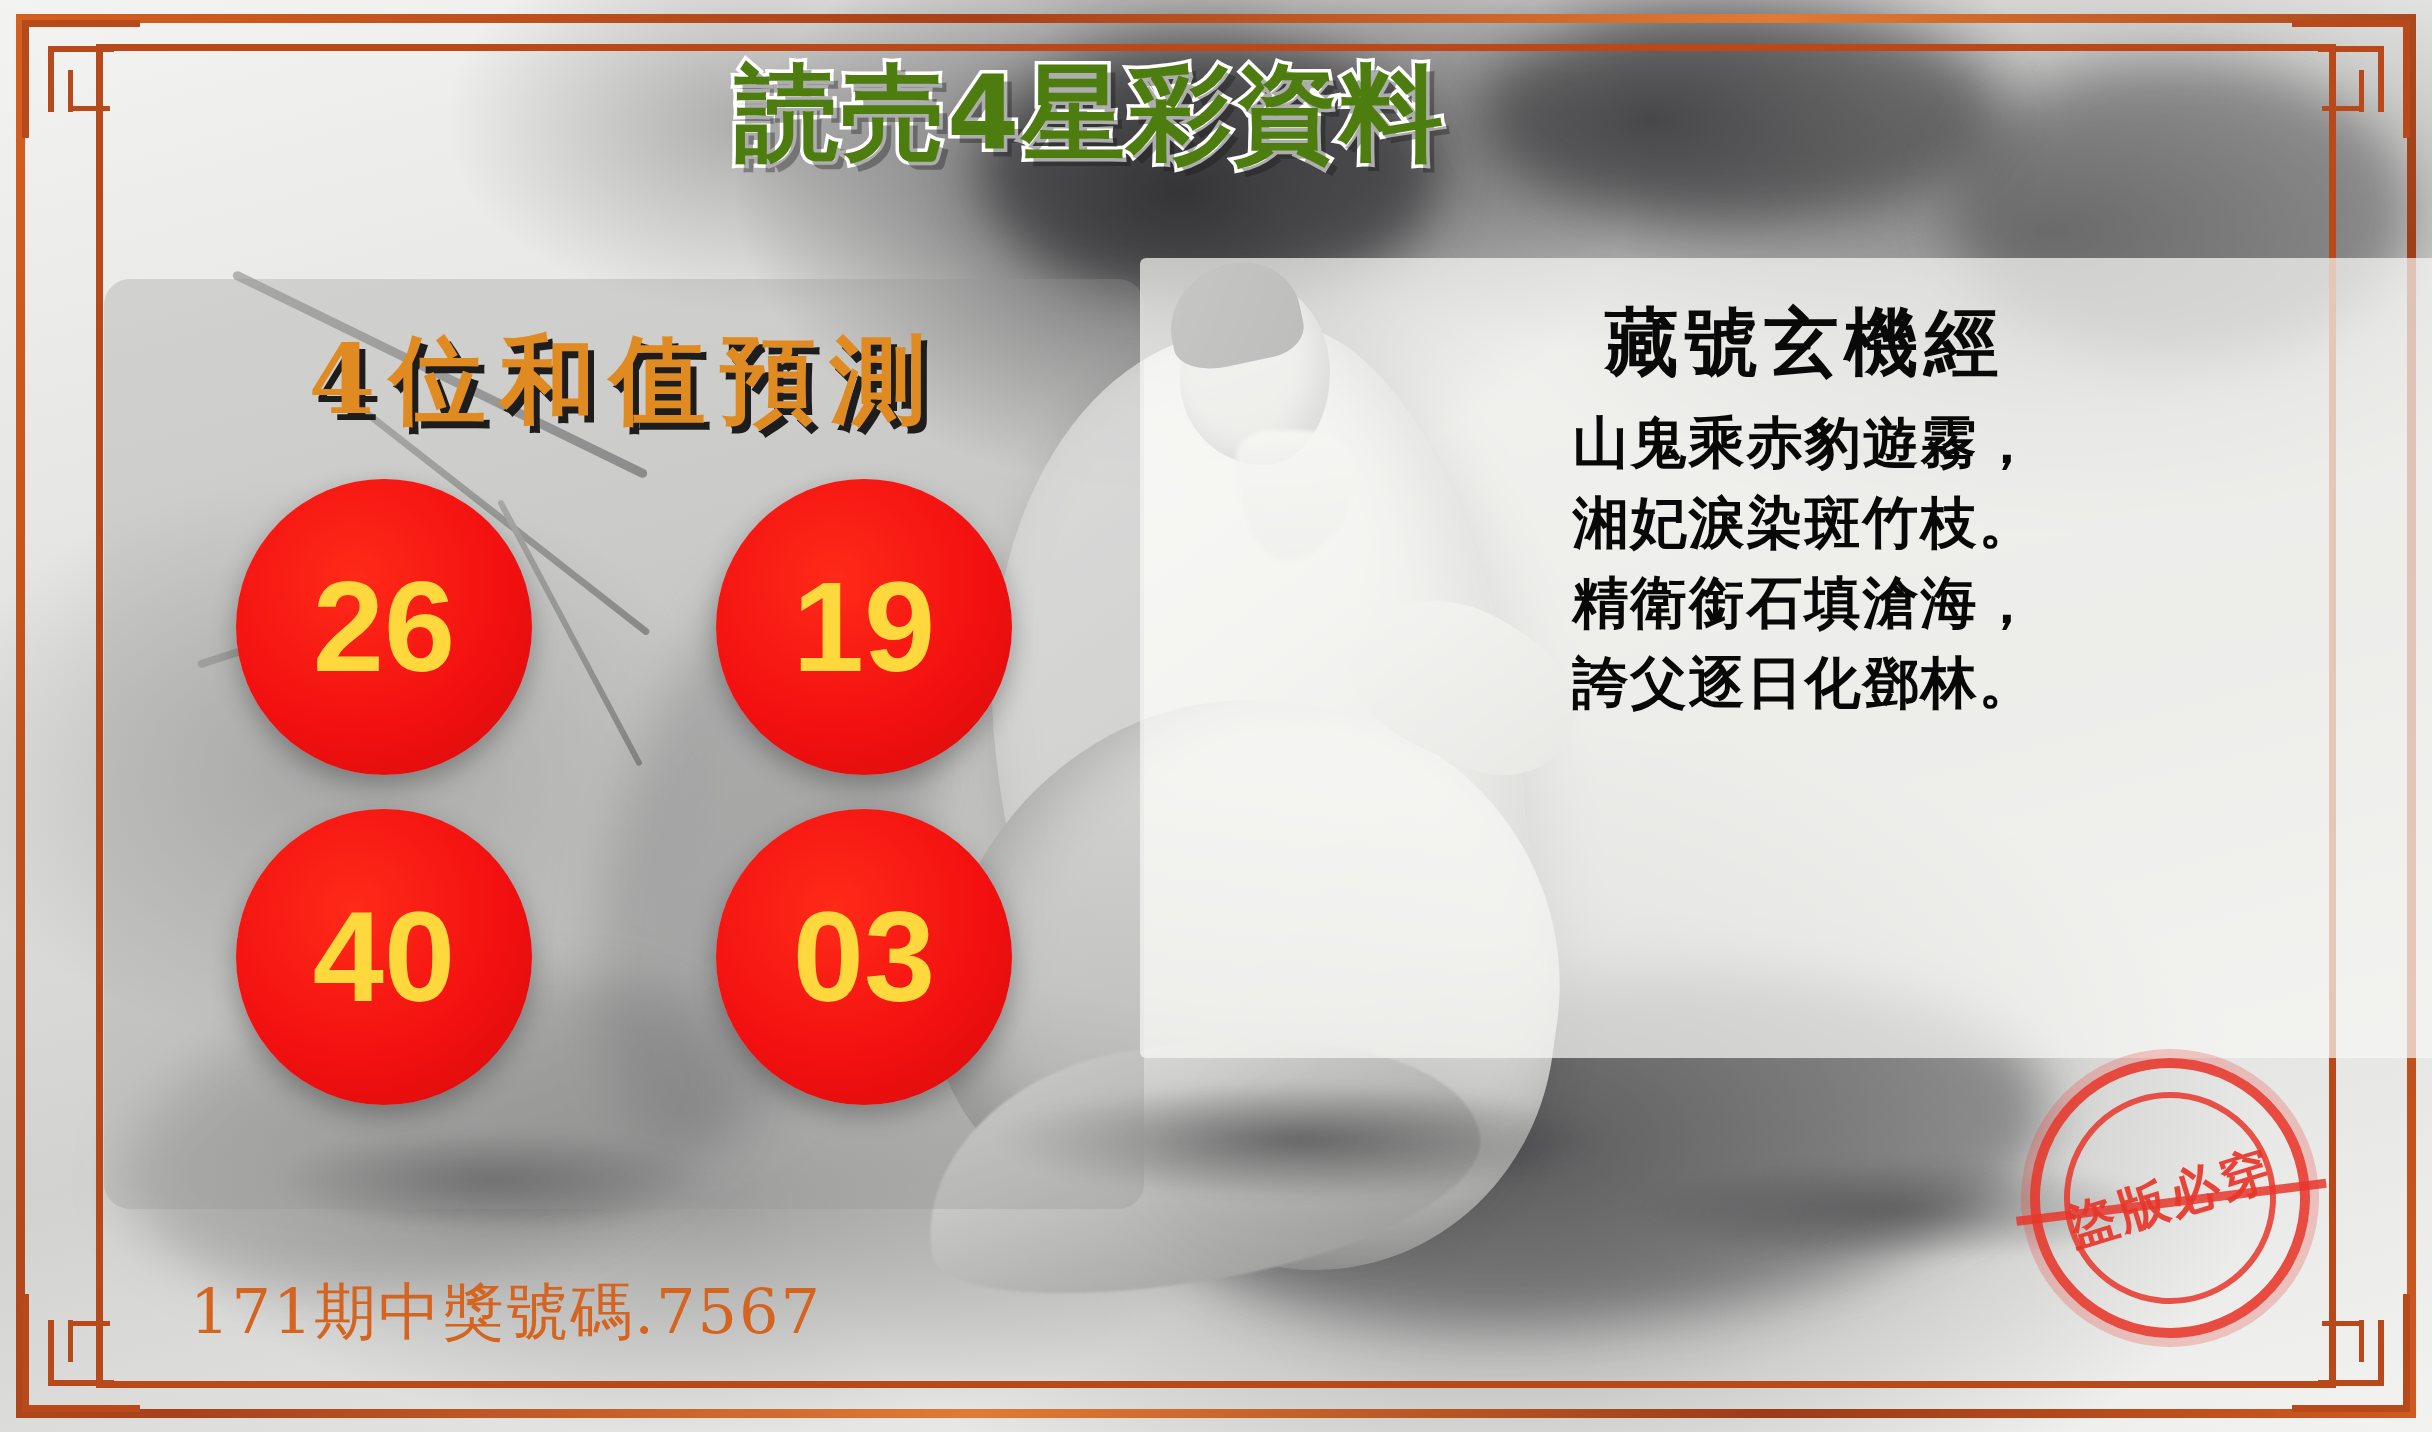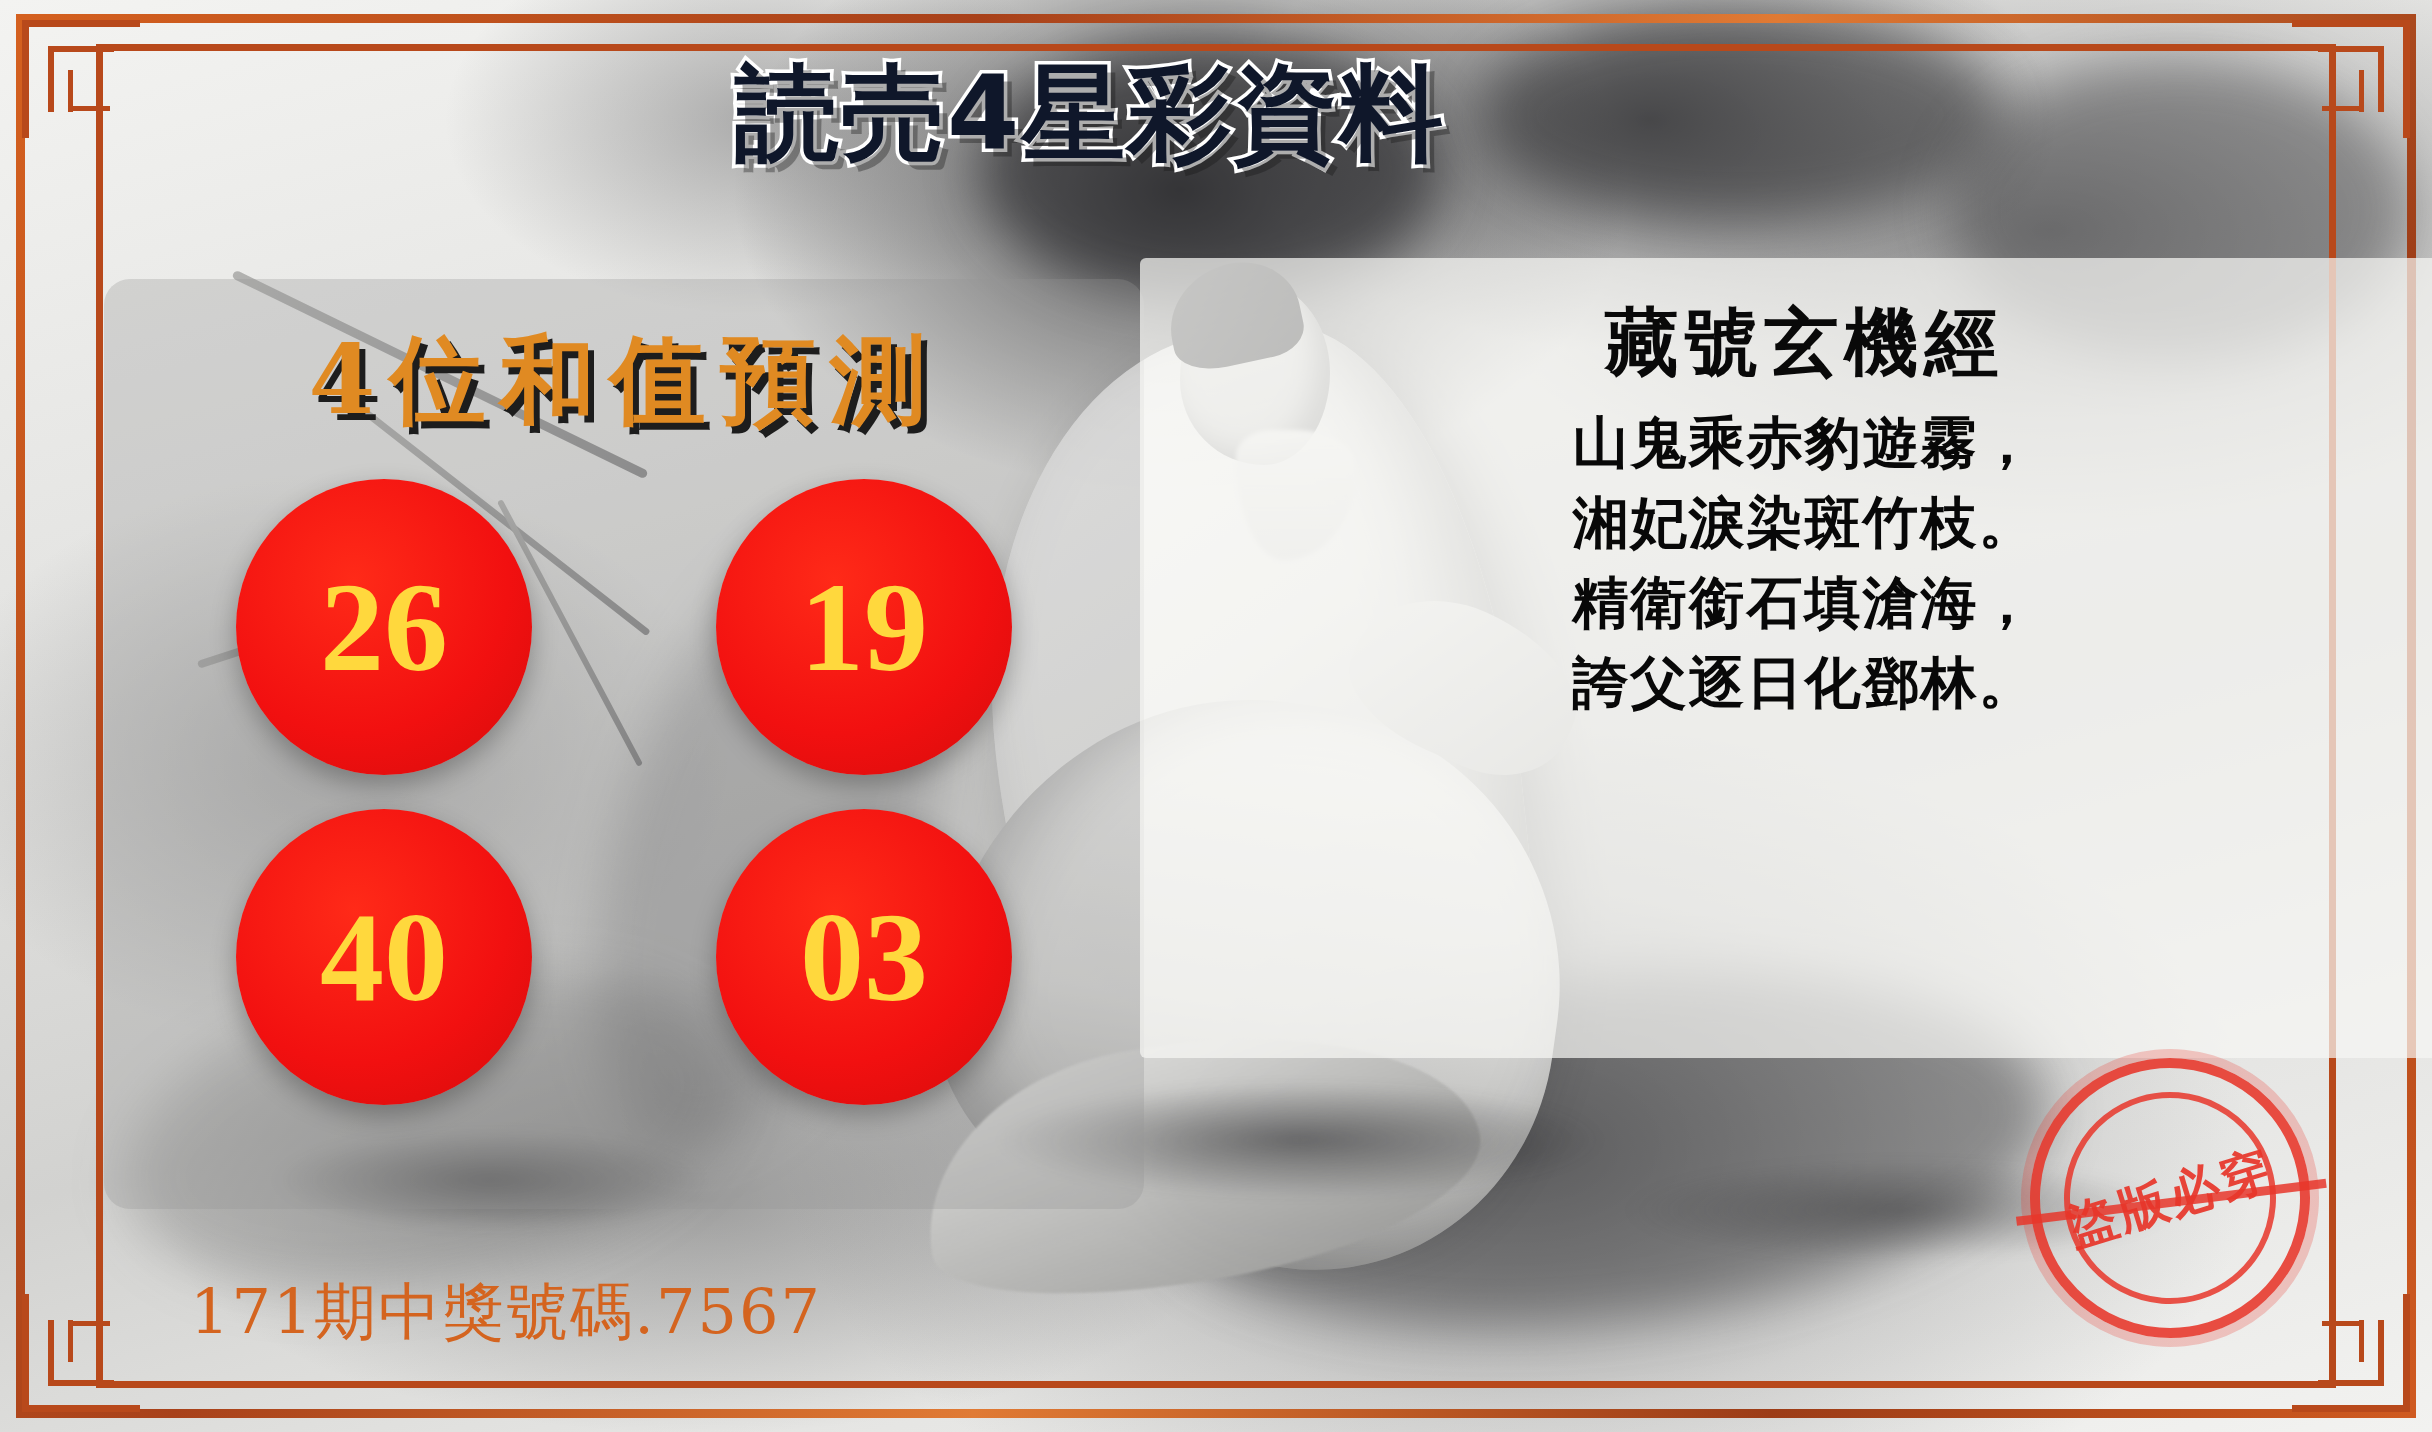--- a/index.html
+++ b/index.html
@@ -122,21 +122,21 @@
   .issue{
     position:absolute;left:128px;top:80px;
     font-family:"DejaVu Serif","Liberation Serif",serif;
     font-weight:700;font-size:46px;color:#0c0c0c;letter-spacing:1px;
     white-space:nowrap;
   }
   .headline{
     position:absolute;left:735px;top:58px;
     font-family:"DejaVu Sans","Liberation Sans",sans-serif;
     font-weight:900;font-size:104px;line-height:1.06;
-    color:#0f172a;white-space:nowrap;letter-spacing:2px;
+    color:#4d7c0f;white-space:nowrap;letter-spacing:2px;
     -webkit-text-stroke:7px #ffffff;
     paint-order:stroke fill;
     text-shadow:8px 8px 0 rgba(20,20,20,.35);
   }
 
   
   .left-panel{
     position:absolute;left:104px;top:255px;width:1040px;height:930px;
     background:rgba(150,150,150,.30);
     border-radius:26px;
@@ -157,21 +157,21 @@
     row-gap:34px;justify-items:center;
     padding:0 40px;box-sizing:border-box;
   }
   .ball{
     width:296px;height:296px;border-radius:50%;
     background:radial-gradient(circle at 40% 34%, #ff2a18 0%, #f21010 58%, #d40b0b 100%);
     display:flex;align-items:center;justify-content:center;
     box-shadow:0 10px 26px rgba(0,0,0,.28);
   }
   .ball span{
-    font-family:Liberation Serif, serif;
+    font-family:Liberation Sans, sans-serif;
     font-weight:700;font-size:128px;color:#ffd83d;line-height:1;
   }
 
   
   .right-panel{
     position:absolute;left:1140px;top:258px;width:1329px;height:800px;
     background:rgba(246,246,244,.72);
     border-radius:6px;
   }
   .poem-title{

